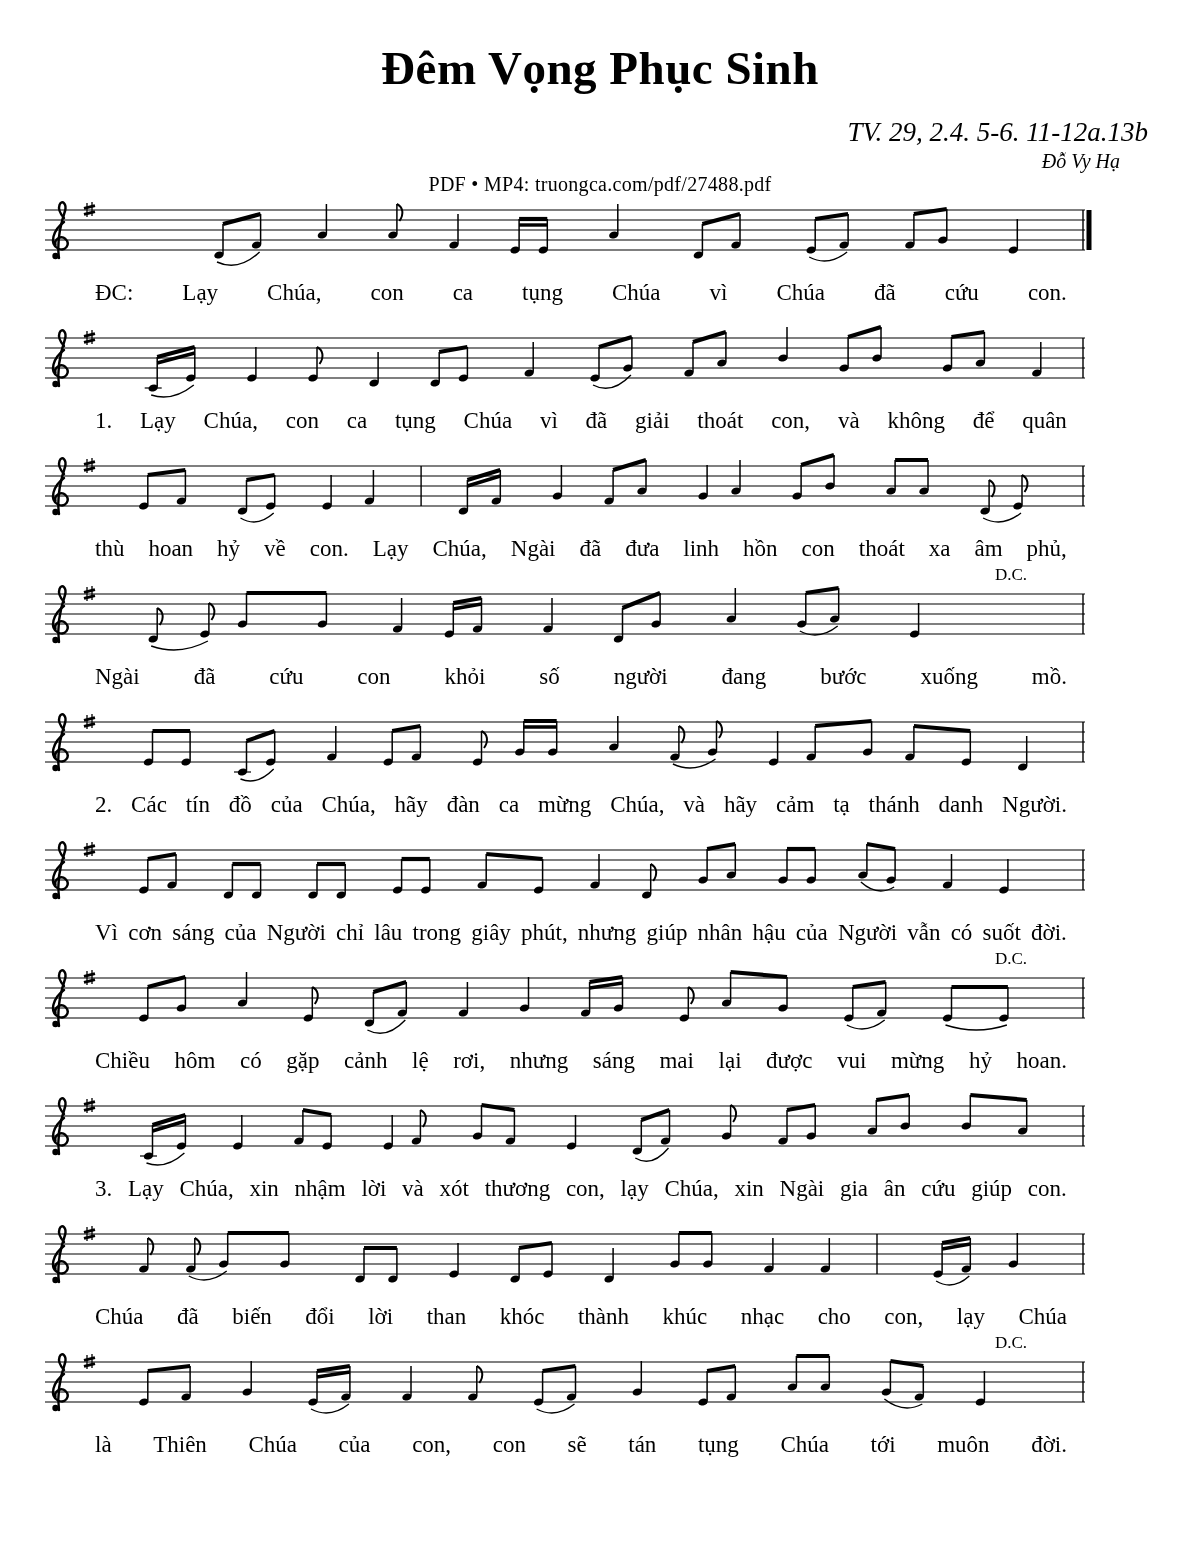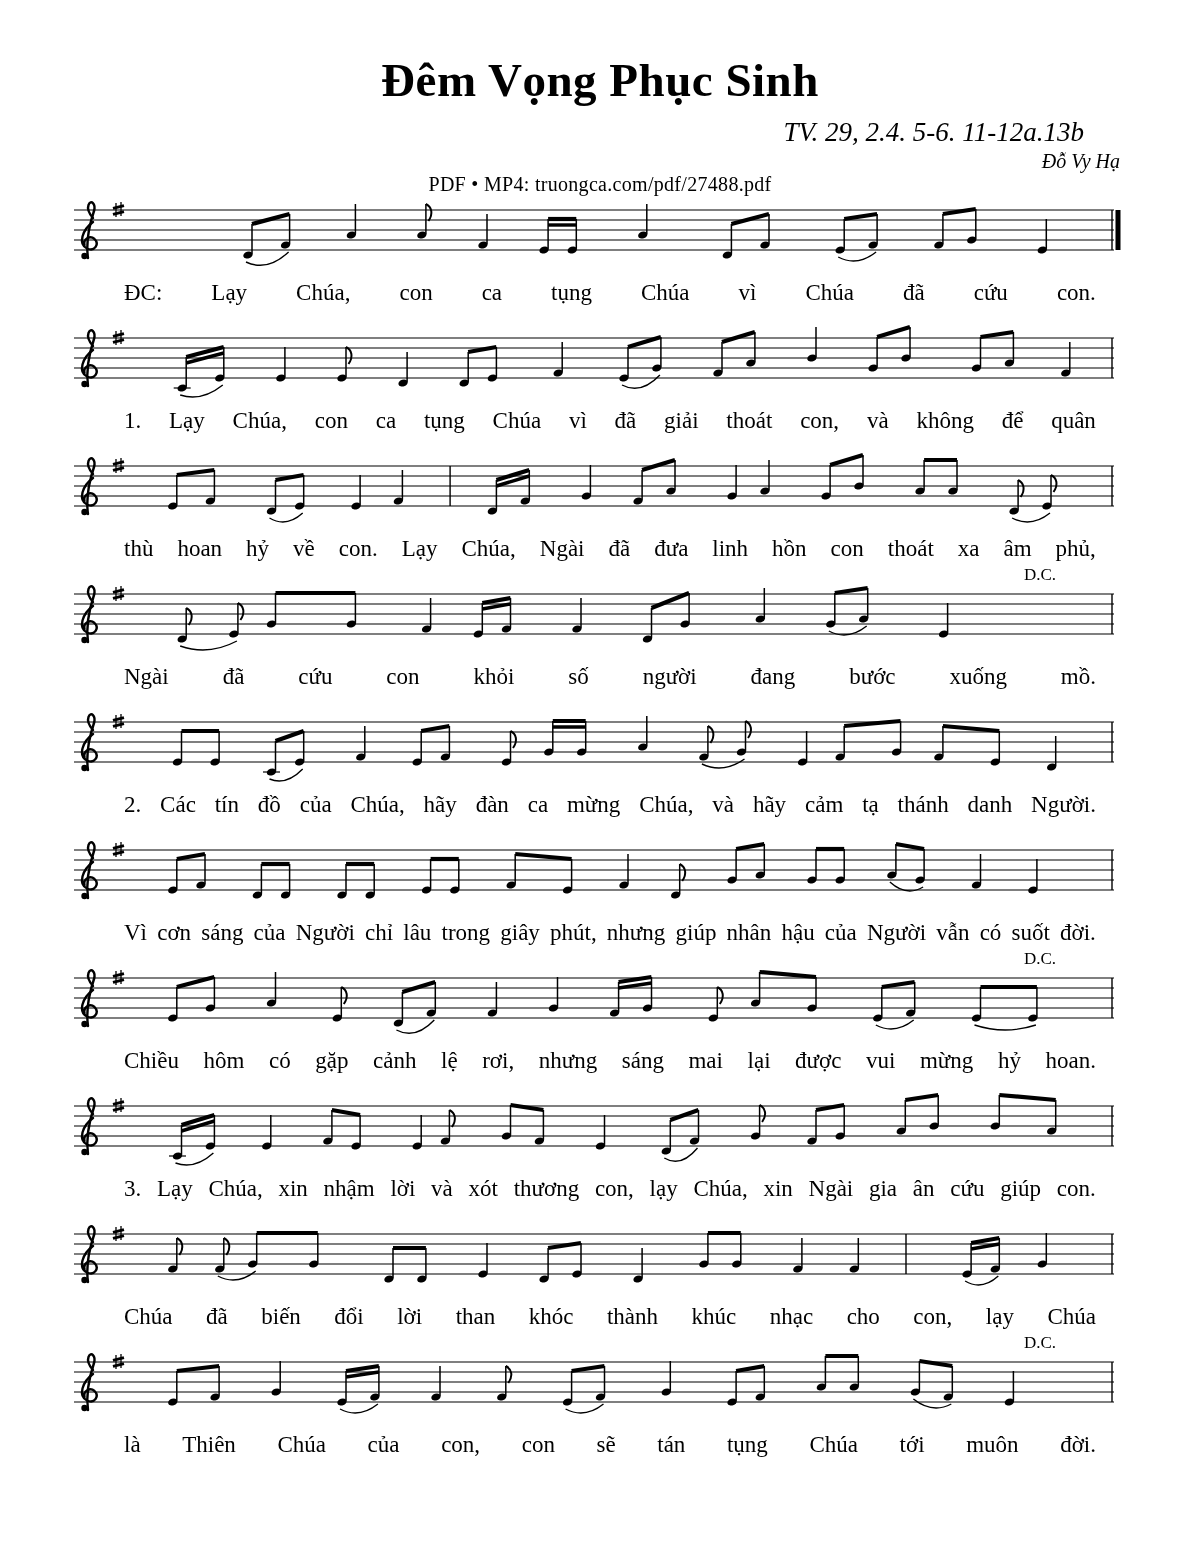--- a/index.html
+++ b/index.html
@@ -1,25 +1,25 @@
 <!DOCTYPE html>
 <html><head>
 <meta charset="utf-8">
 <style>
   html,body{margin:0;padding:0;background:#e8e8e8;}
   .page{width:1200px;height:1553px;background:#ffffff;position:relative;margin:0 auto;
         font-family:"Liberation Serif", serif;color:#000;overflow:hidden;}
   .header{padding-top:44px;}
-  .title{font-size:47px;font-weight:bold;text-align:center;margin:12px;line-height:1.05;letter-spacing:.5px;}
+  .title{font-size:47px;font-weight:bold;text-align:center;margin:0;line-height:1.05;letter-spacing:.5px;}
   .subtitle{font-size:33px;text-align:center;margin-top:4px;}
-  .psalm-ref{font-size:27px;font-style:italic;text-align:right;padding-right:116px;margin-top:0;}
+  .psalm-ref{font-size:27px;font-style:italic;text-align:right;padding-right:52px;margin-top:24px;}
   .meta-row{position:relative;height:36px;margin-top:2px;}
   .source-line{position:absolute;left:50%;transform:translateX(-50%);font-size:20px;top:23px;letter-spacing:.3px;}
   .author{position:absolute;right:80px;top:0;font-size:20px;font-style:italic;}
-  .score{margin-top:10px;padding-left:68px;}
+  .score{margin-top:10px;padding-left:39px;}
   .system{position:relative;width:1056px;height:128px;}
   .staff-svg{display:block;width:1056px;height:80px;}
   .lyrics{display:flex;justify-content:space-between;align-items:baseline;
           font-size:23px;line-height:1.1;margin-top:4px;padding:0 28px 0 56px;}
   .lyrics span{white-space:nowrap;}
   .dc{position:absolute;top:-15px;right:68px;font-size:17px;}
   svg *{vector-effect:non-scaling-stroke;}
 </style>
 </head>
 <body>

